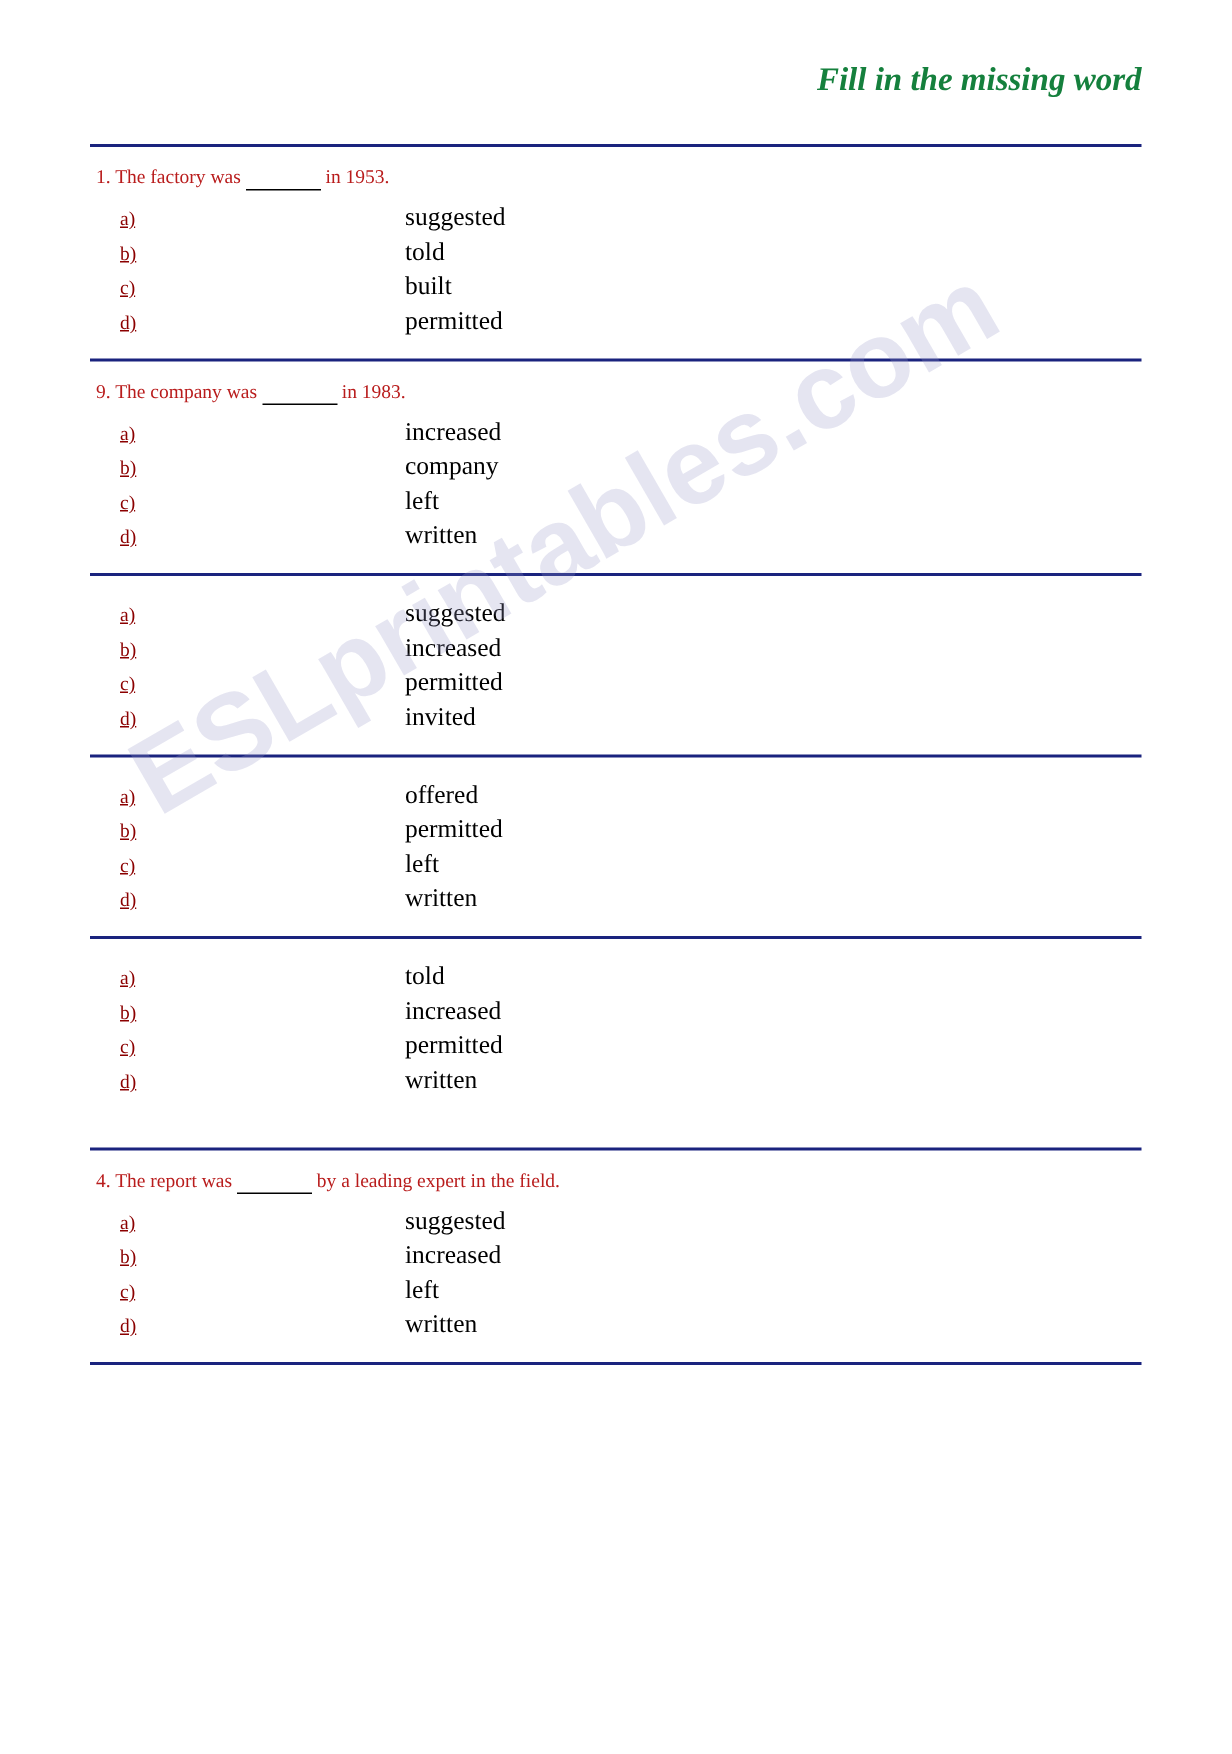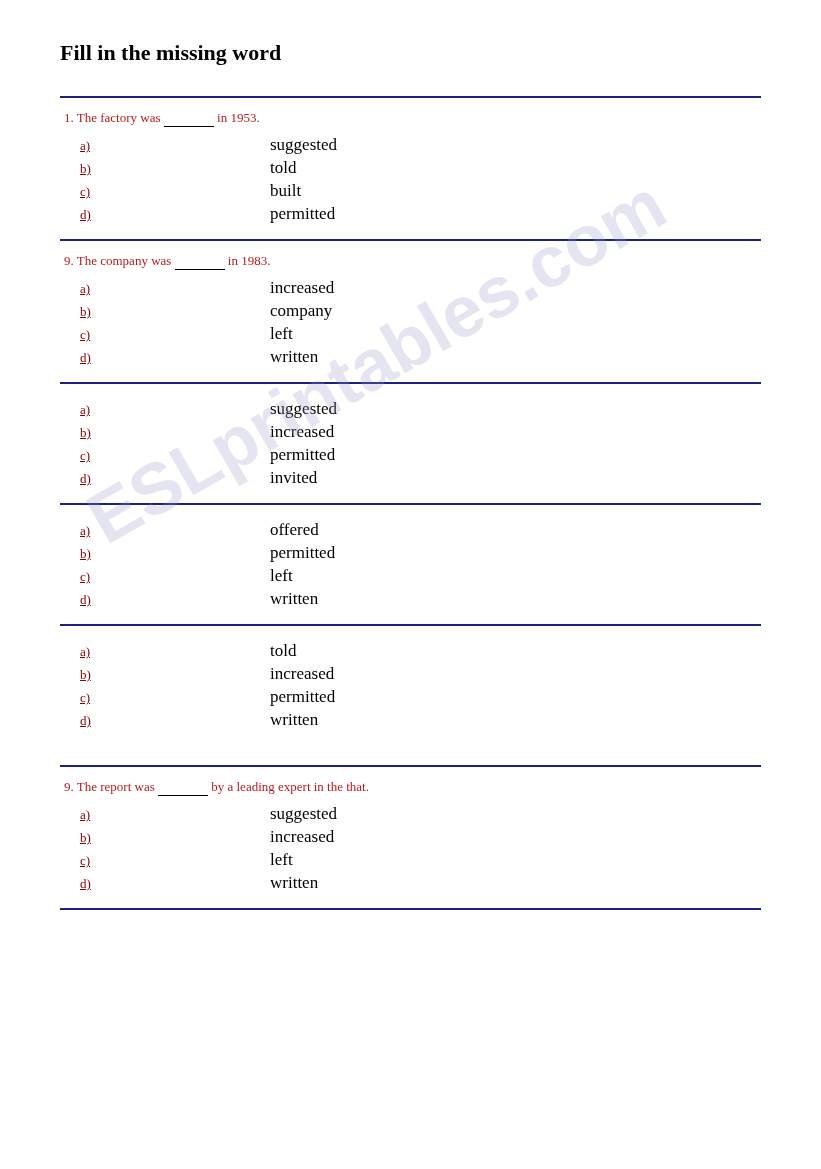--- a/index.html
+++ b/index.html
@@ -12,25 +12,26 @@
       background: #ffffff;
       font-family: 'Times New Roman', Times, serif;
       width: 821px;
       min-height: 1169px;
       padding: 40px 60px;
       position: relative;
       overflow: hidden;
     }
 
     .page-title {
-      text-align: left;
+      text-align: right;
       font-size: 22px;
       font-weight: bold;
       margin-bottom: 30px;
-      color: #000000;
+      color: #15803d;
+      font-style: italic;
     }
 
     .question-block {
       border-top: 2px solid #1a237e;
       padding: 12px 0 8px 0;
       margin-bottom: 4px;
     }
 
     .question-text {
       font-size: 13px;
@@ -194,21 +195,21 @@
           <span class="option-text">permitted</span>
         </li>
         <li>
           <span class="option-label">d)</span>
           <span class="option-text">written</span>
         </li>
       </ul>
     </div>
     <div style="height: 20px;"></div>
     <div class="question-block">
-      <div class="question-text"><span>9. The report was </span><span class="blank">&nbsp;&nbsp;&nbsp;&nbsp;&nbsp;&nbsp;&nbsp;</span><span> by a leading expert in the that.</span></div>
+      <div class="question-text"><span>4. The report was </span><span class="blank">&nbsp;&nbsp;&nbsp;&nbsp;&nbsp;&nbsp;&nbsp;</span><span> by a leading expert in the field.</span></div>
       <ul class="options-list">
         <li>
           <span class="option-label">a)</span>
           <span class="option-text">suggested</span>
         </li>
         <li>
           <span class="option-label">b)</span>
           <span class="option-text">increased</span>
         </li>
         <li>

